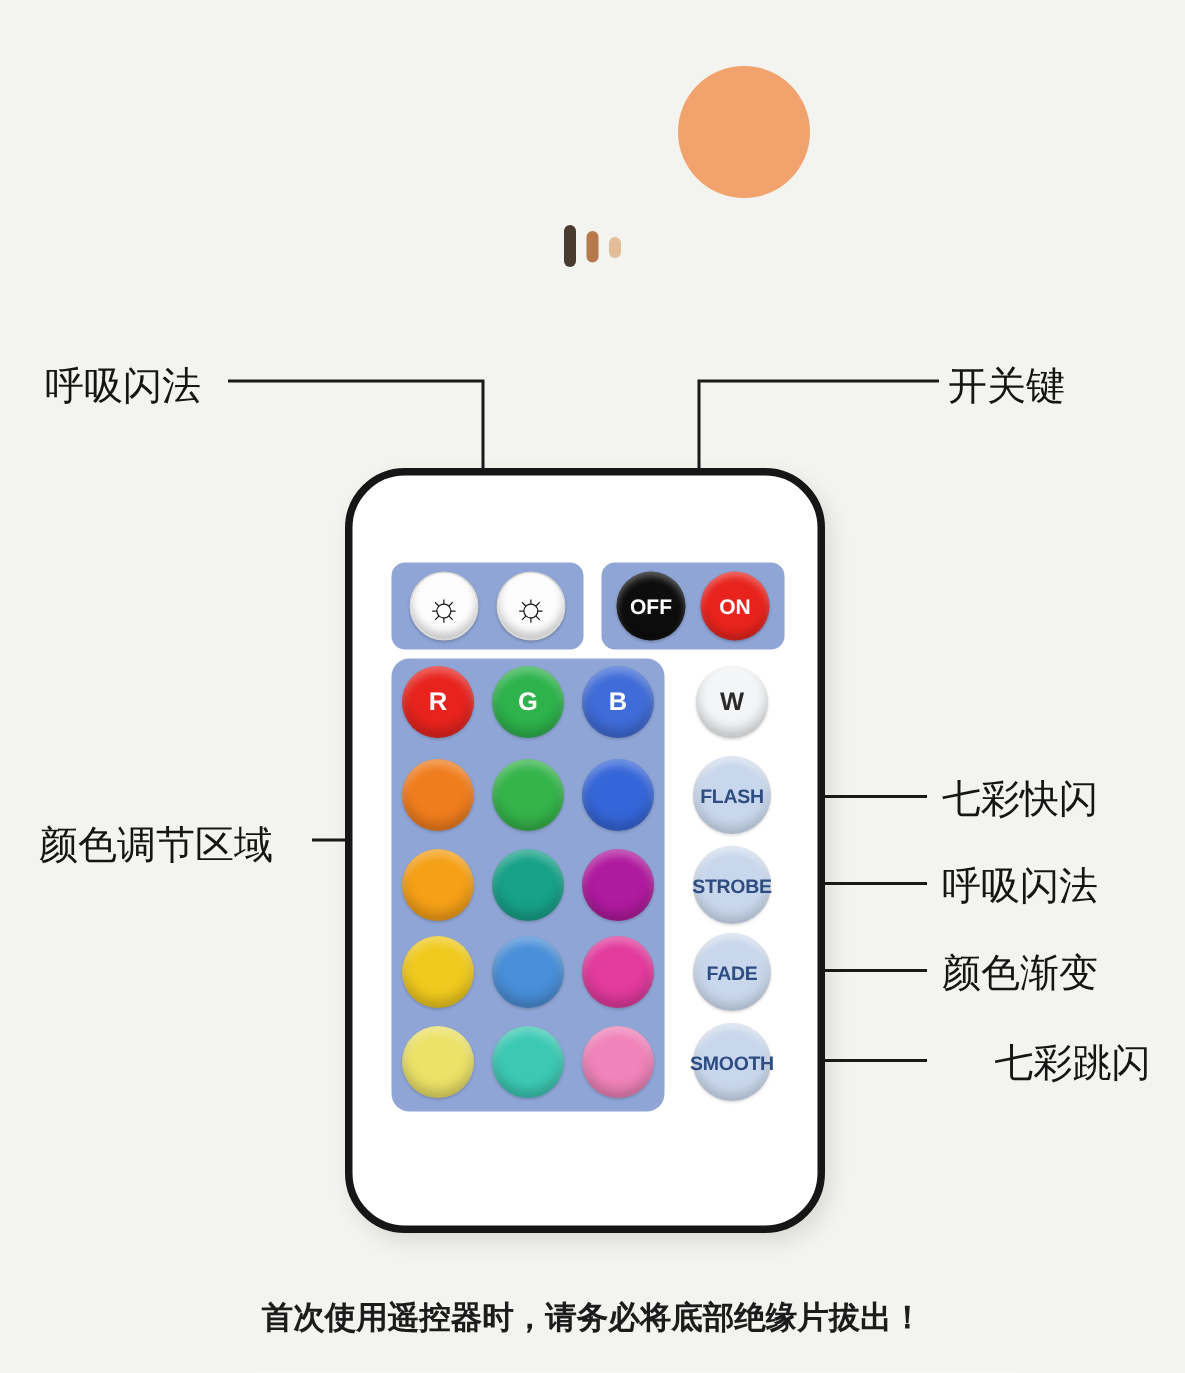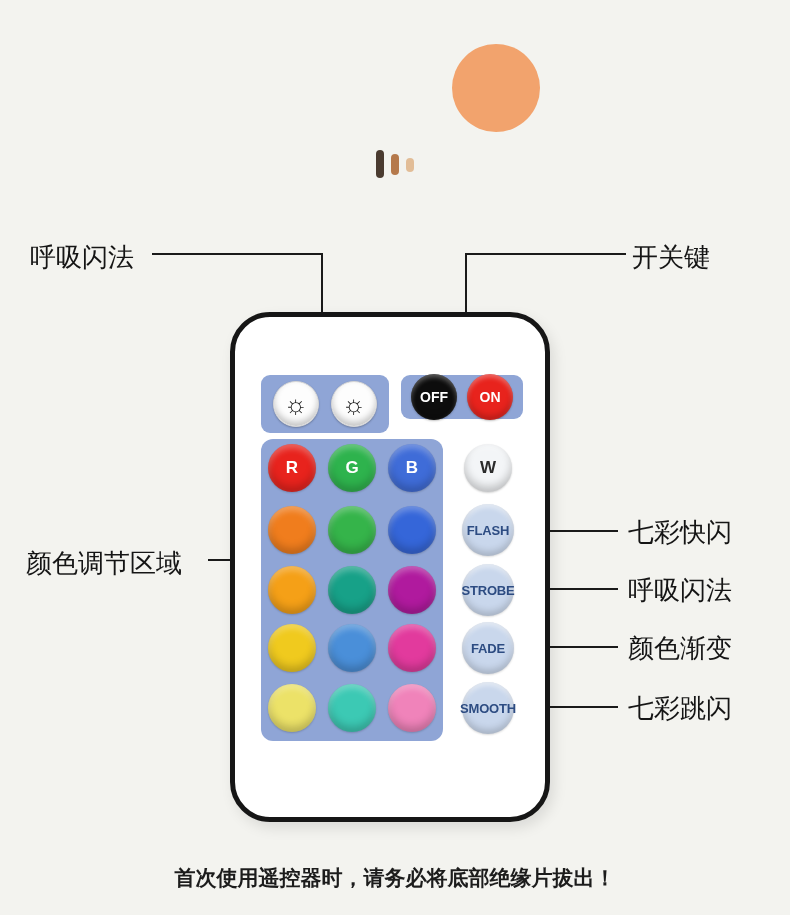--- a/index.html
+++ b/index.html
@@ -24,31 +24,31 @@
   .connectors{ position:absolute; left:0; top:0; pointer-events:none; }
 
   
   .callout{ position:absolute; font-size:26px; color:#151515; white-space:nowrap; }
   .co-brightness{ left:30px;  top:240px; }
   .co-power{      left:632px; top:240px; }
   .co-area{       left:26px;  top:546px; }
   .co-flash{      left:628px; top:515px; }
   .co-strobe{     left:628px; top:573px; }
   .co-fade{       left:628px; top:631px; }
-  .co-smooth{     left:628px; top:691px; }
+  .co-smooth{     left:663px; top:691px; }
 
   
   .remote{
     position:absolute; left:230px; top:312px; width:320px; height:510px;
     background:#ffffff; border:5px solid #161616; border-radius:40px;
     box-shadow:4px 6px 14px rgba(0,0,0,.10);
   }
   .panel{ position:absolute; border-radius:9px; display:flex; justify-content:space-evenly; align-items:center; }
   .panel-brightness{ left:26px; top:58px; width:128px; height:58px; }
-  .panel-power{ left:166px; top:58px; width:122px; height:44px; }
+  .panel-power{ left:166px; top:58px; width:122px; height:58px; }
   .panel-main{ left:26px; top:122px; width:182px; height:302px; border-radius:12px; }
 
   .btn{
     width:46px; height:46px; border-radius:50%;
     display:flex; align-items:center; justify-content:center;
     font-weight:bold; font-size:14px;
     box-shadow: inset 0 -4px 6px rgba(0,0,0,.22), inset 0 3px 5px rgba(255,255,255,.35), 0 1px 2px rgba(0,0,0,.25);
   }
   .btn.white{ background:#fdfdfd; border:1px solid #d5d5d5; color:#1a1a1a; }
   .sun{ font-size:26px; line-height:1; color:#1a1a1a; }

